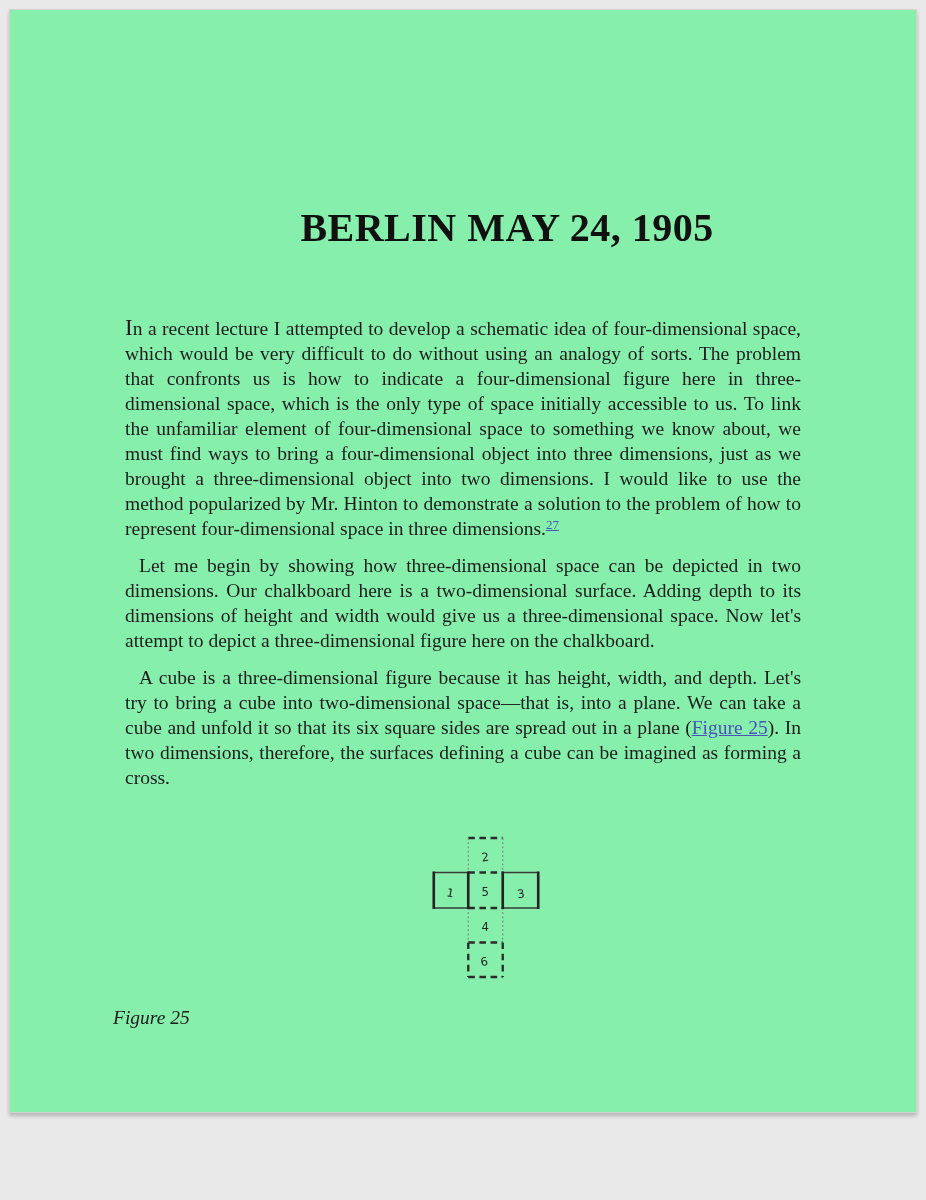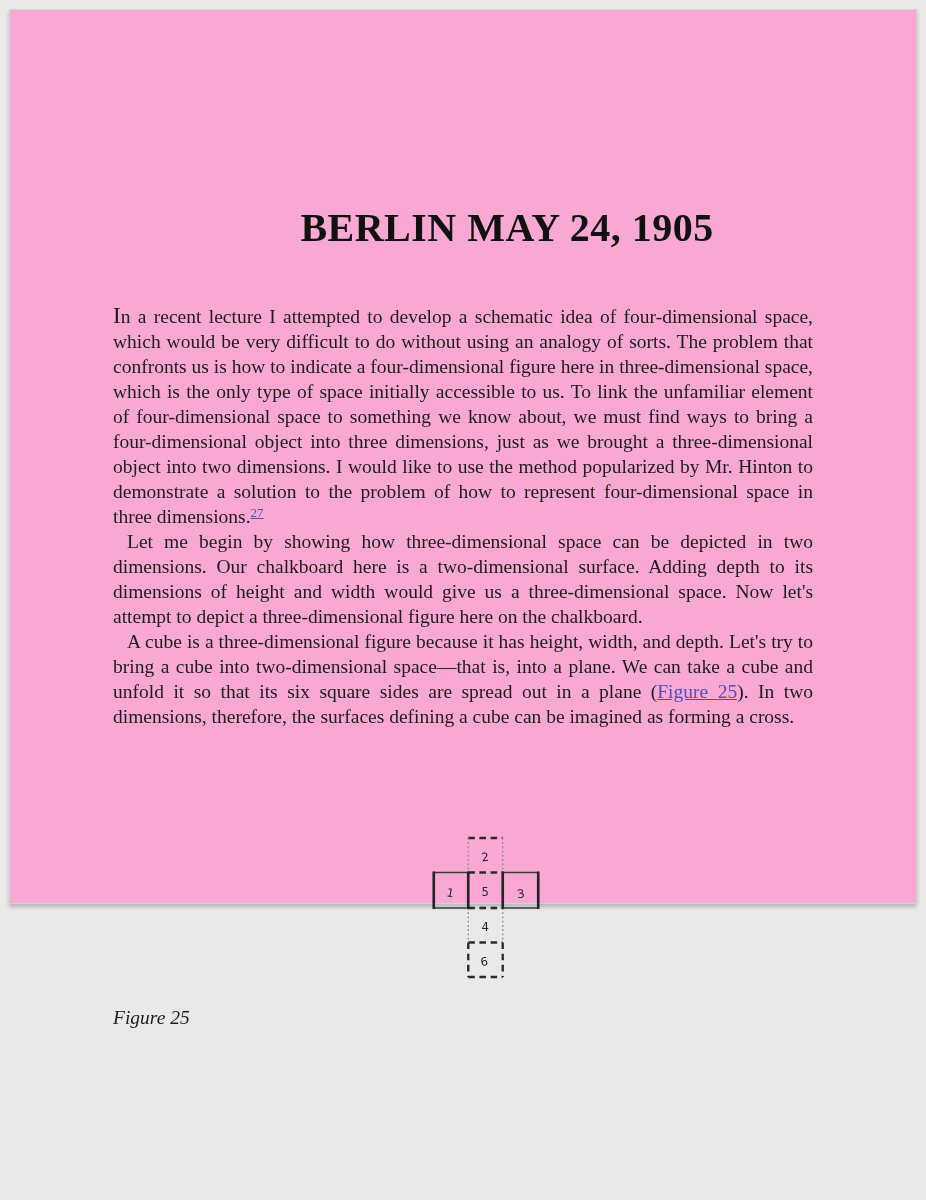--- a/index.html
+++ b/index.html
@@ -10,22 +10,22 @@
     height: 1200px;
     background: #e9e9e9;
     overflow: hidden;
     font-family: "Liberation Serif", serif;
   }
   .page {
     position: absolute;
     left: 9px;
     top: 9px;
     width: 908px;
-    height: 895px;
-    background: #f9a8d4;
+    height: 1104px;
+    background: #86efac;
     border: 1px solid #d2d2d2;
     box-shadow: 0 3px 4px rgba(0,0,0,0.22);
   }
   .title {
     position: absolute;
     top: 194px;
     left: 103px;
     width: 700px;
     padding-left: 88px;   
     text-align: center;
@@ -39,21 +39,21 @@
   .body-text {
     position: absolute;
     top: 293px;
     left: 103px;
     width: 700px;
     font-size: 19.5px;
     line-height: 25px;
     color: #1c1c1c;
     text-align: justify;
   }
-  .para { margin: 0; }
+  .para { margin: 12px; }
   .para.indent { text-indent: 14px; }
   .para.first::first-letter { font-size: 23px; }
   sup.fnref {
     font-size: 13px;
     line-height: 0;
     vertical-align: 6px;
   }
   a.doclink, sup.fnref a {
     color: #4a52bb;
     text-decoration: underline;

